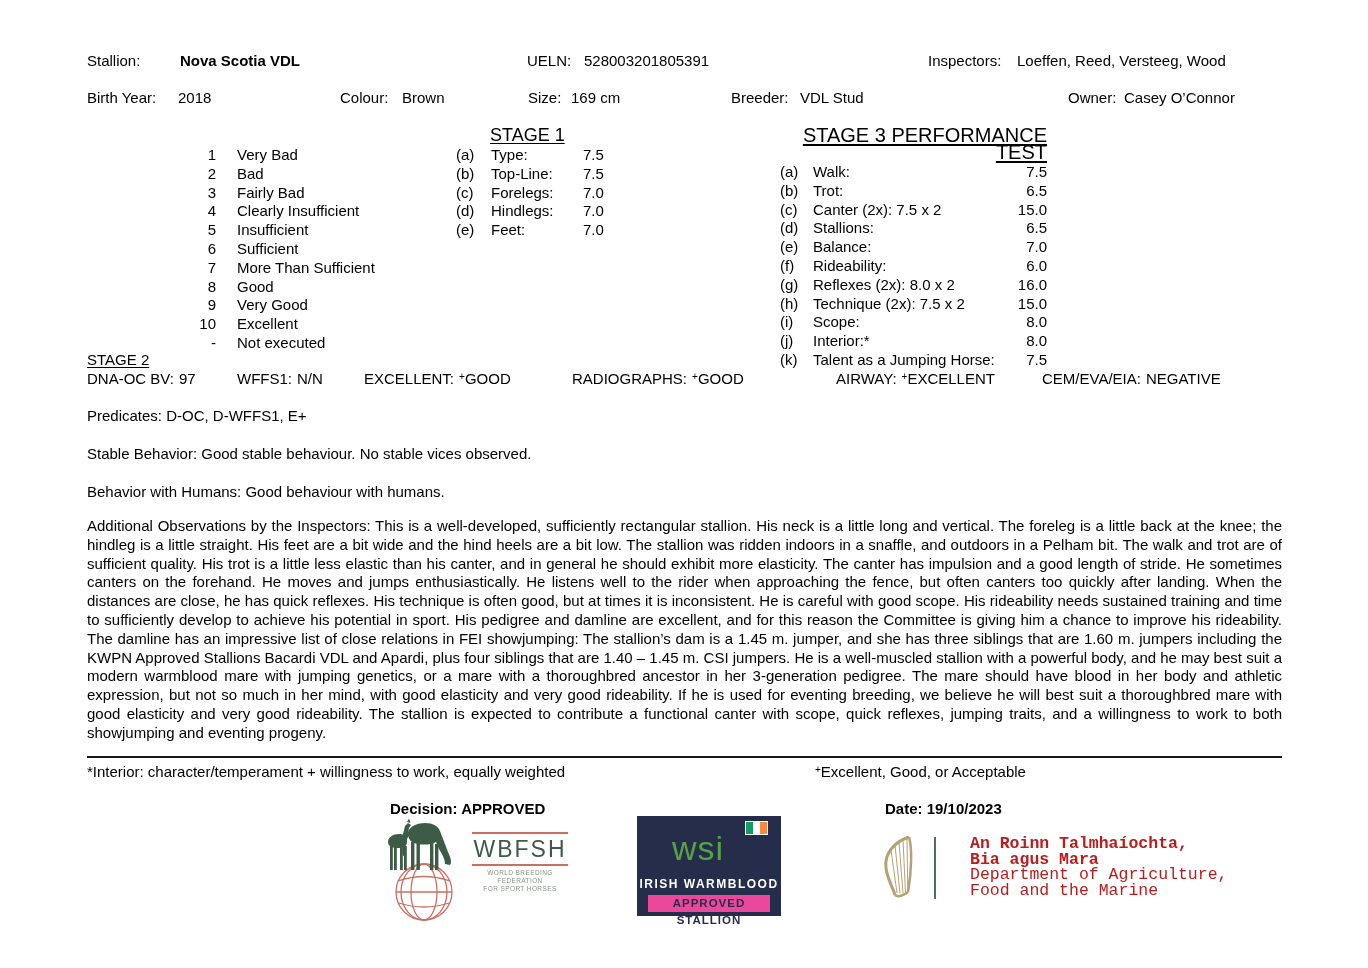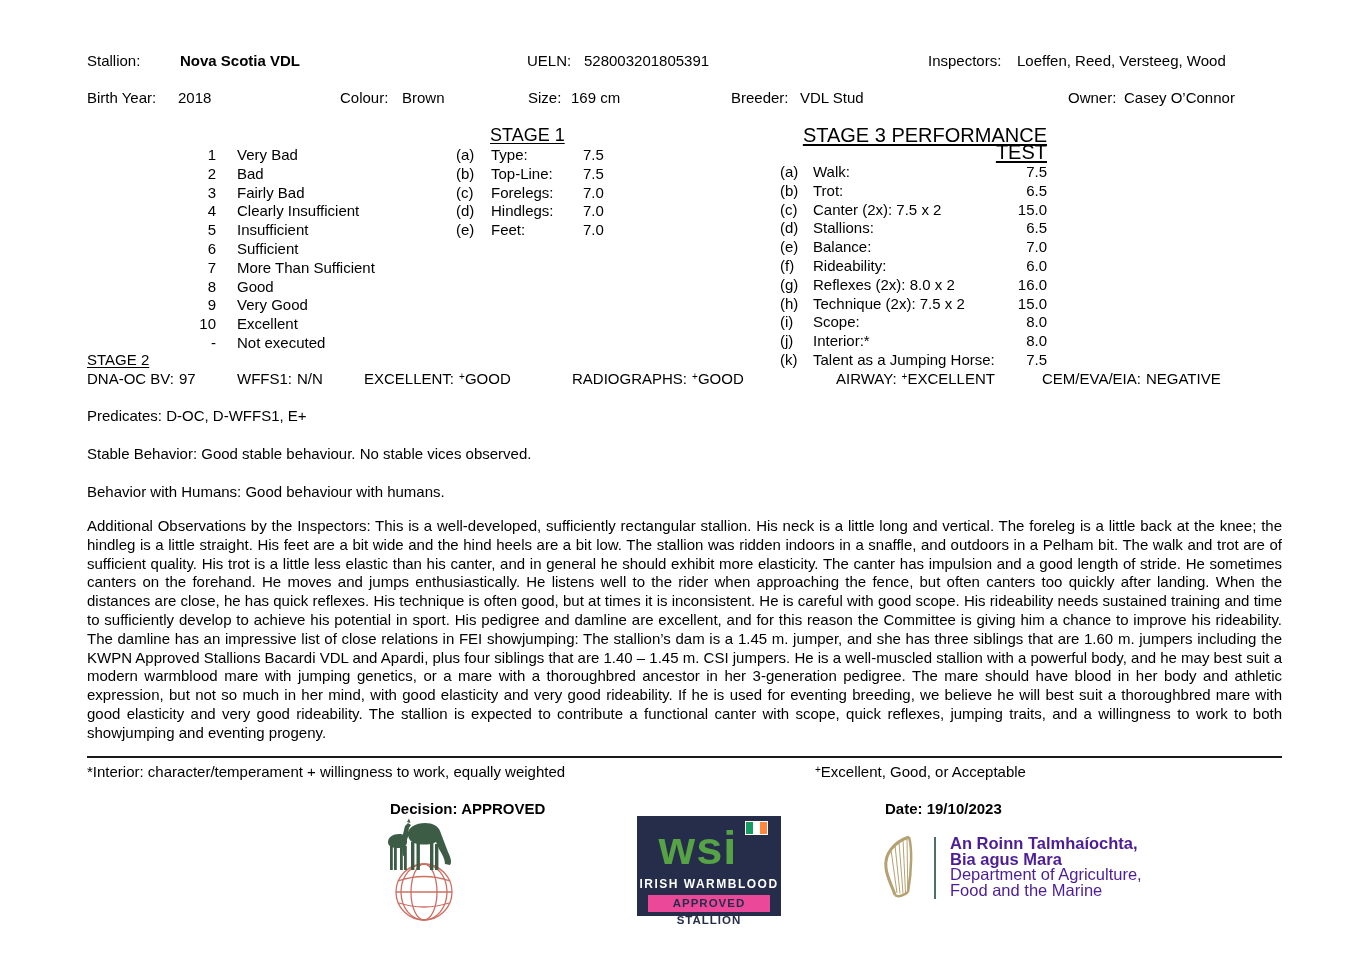--- a/index.html
+++ b/index.html
@@ -46,33 +46,33 @@
   .wbfsh-word { font-size:23px; line-height:30px; letter-spacing:2px; color:#3d5c45; }
   .wbfsh-sub { margin-top:3px; font-size:6.5px; line-height:8px; letter-spacing:0.4px;
                color:#8a9189; text-align:center; }
 
   
   .wsi { position:absolute; left:637px; top:816px; width:144px; height:100px; background:#262d4b; }
   .wsi-flag { position:absolute; right:13px; top:5px; width:23px; height:14px;
               border:1px solid #fff; display:flex; }
   .wsi-flag span { flex:1; }
   .wsi-word { position:absolute; left:0; right:22px; top:6px; text-align:center;
-              color:#55a344; font-size:47px; line-height:52px; font-weight:bold;
+              color:#55a344; font-size:34px; line-height:52px; font-weight:normal;
               letter-spacing:1px; }
   .wsi-title { position:absolute; left:0; right:0; top:61px; text-align:center;
                color:#ffffff; font-size:12px; font-weight:bold; letter-spacing:1.5px; }
   .wsi-badge { position:absolute; left:11px; right:11px; top:79px; height:17px;
                background:#ec4899; color:#262d4b; font-size:11.5px; font-weight:bold;
                letter-spacing:1px; text-align:center; line-height:17px; }
 
   
   .agri { position:absolute; left:878px; top:835px; display:flex; align-items:flex-start; }
   .agri-div { width:2px; height:62px; background:#4f6e66; margin:2px 14px 0 12px; }
-  .agri-text { font-family:Liberation Sans, sans-serif; color:#4c1d95;
-               font-size:16.5px; line-height:15.6px; padding-top:1px; }
+  .agri-text { font-family:Liberation Mono, monospace; color:#b91c1c;
+               font-size:16.5px; line-height:15.6px; padding-top:1px;margin-left:20px; }
 </style>
 </head>
 <body>
 
 <span class="abs t15" style="left:87px;top:52px">Stallion:</span>
 <span class="abs t15 b" style="left:180px;top:52px">Nova Scotia VDL</span>
 <span class="abs t15" style="left:527px;top:52px">UELN:</span>
 <span class="abs t15" style="left:584px;top:52px">528003201805391</span>
 <span class="abs t15" style="left:928px;top:52px">Inspectors:</span>
 <span class="abs t15" style="left:1017px;top:52px">Loeffen, Reed, Versteeg, Wood</span>
@@ -266,20 +266,29 @@
 
       <path d="M10,24 C10,19 15,16 21,16 C26,16 29,18 29,22 L29,24 C29,28 25,30 20,30 C14,30 10,28 10,24 Z"></path>
       <path d="M24,20 L27,8 L30,5 L33,7 L31,10 L29,22 Z"></path>
       <path d="M29,4 L31,0.5 L32.5,5 Z"></path>
       <rect x="12" y="28" width="2.8" height="24"></rect>
       <rect x="16" y="29" width="2.8" height="23"></rect>
       <rect x="22" y="29" width="2.8" height="23"></rect>
       <rect x="26" y="28" width="2.8" height="24"></rect>
     </g>
   </svg>
+  <div class="wbfsh-right">
+    <div class="wbfsh-line" style="margin-top:14px"></div>
+    <div class="wbfsh-word">WBFSH</div>
+    <div class="wbfsh-line"></div>
+    <div class="wbfsh-sub">
+      <div>WORLD BREEDING FEDERATION</div>
+      <div>FOR SPORT HORSES</div>
+    </div>
+  </div>
 </div>
 
 <div class="wsi">
   <div class="wsi-flag">
     <span style="background:#169b62"></span>
       <span style="background:#ffffff"></span>
       <span style="background:#ff883e"></span>
   </div>
   <div class="wsi-word">wsi</div>
   <div class="wsi-title">IRISH WARMBLOOD</div>

